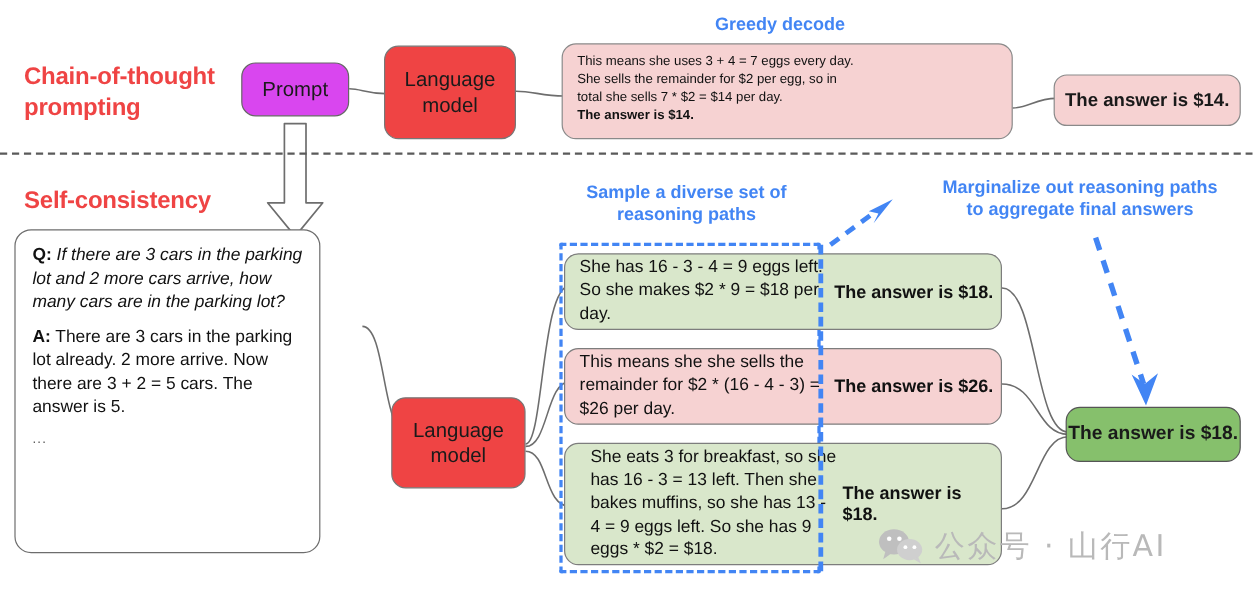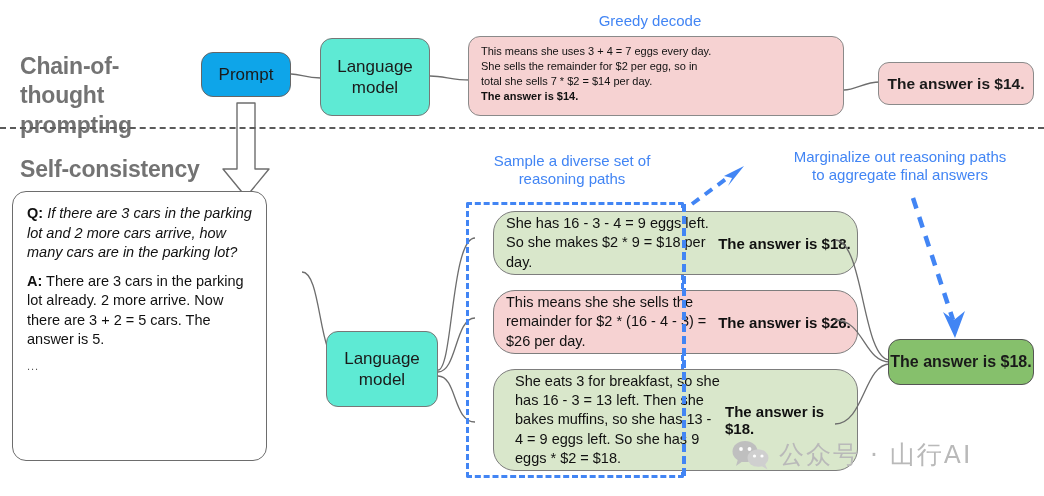--- a/index.html
+++ b/index.html
@@ -16,67 +16,66 @@
     width: 1044px;
     height: 496px;
     background: #ffffff;
     overflow: hidden;
   }
   .abs { position: absolute; }
 
   
   .section-label {
     font-weight: bold;
-    font-size: 23px;
-    color: #737373;
+    font-size: 20px;
+    color: #ef4444;
     line-height: 1.28;
     letter-spacing: -0.2px;
   }
 
   
   .blue-caption {
     color: #4285f4;
-    font-weight: normal;
+    font-weight: bold;
     font-size: 15px;
     line-height: 1.2;
     text-align: center;
   }
 
   
   .node {
     box-sizing: border-box;
     border: 1.3px solid #666666;
     border-radius: 12px;
     display: flex;
     align-items: center;
     justify-content: center;
     text-align: center;
     font-size: 17px;
     color: #1a1a1a;
     line-height: 1.25;
-    background: #0ea5e9;
-  }
-  .node.grey { background: #5eead4; border-color: #777777; }
+    background: #d946ef;
+  }
+  .node.grey { background: #ef4444; border-color: #777777; }
   .node.pink { background: #f6d2d2; border-color: #8a8a8a; }
   .node.green-dark {
     background: #86c06c;
     border-color: #555555;
     font-weight: bold;
     font-size: 16px;
   }
 
   
   .path-box {
     box-sizing: border-box;
     border: 1.3px solid #7d7d7d;
-    border-radius: 22px;
+    border-radius: 12px;
     display: flex;
     align-items: stretch;
     overflow: hidden;
-    margin-left: 23px;
   }
   .path-box.green { background: #d9e7cb; }
   .path-box.pink  { background: #f6d2d2; }
   .path-text {
     padding: 7px 0 7px 12px;
     font-size: 14.5px;
     line-height: 1.32;
     color: #111111;
     display: flex;
     align-items: center;

